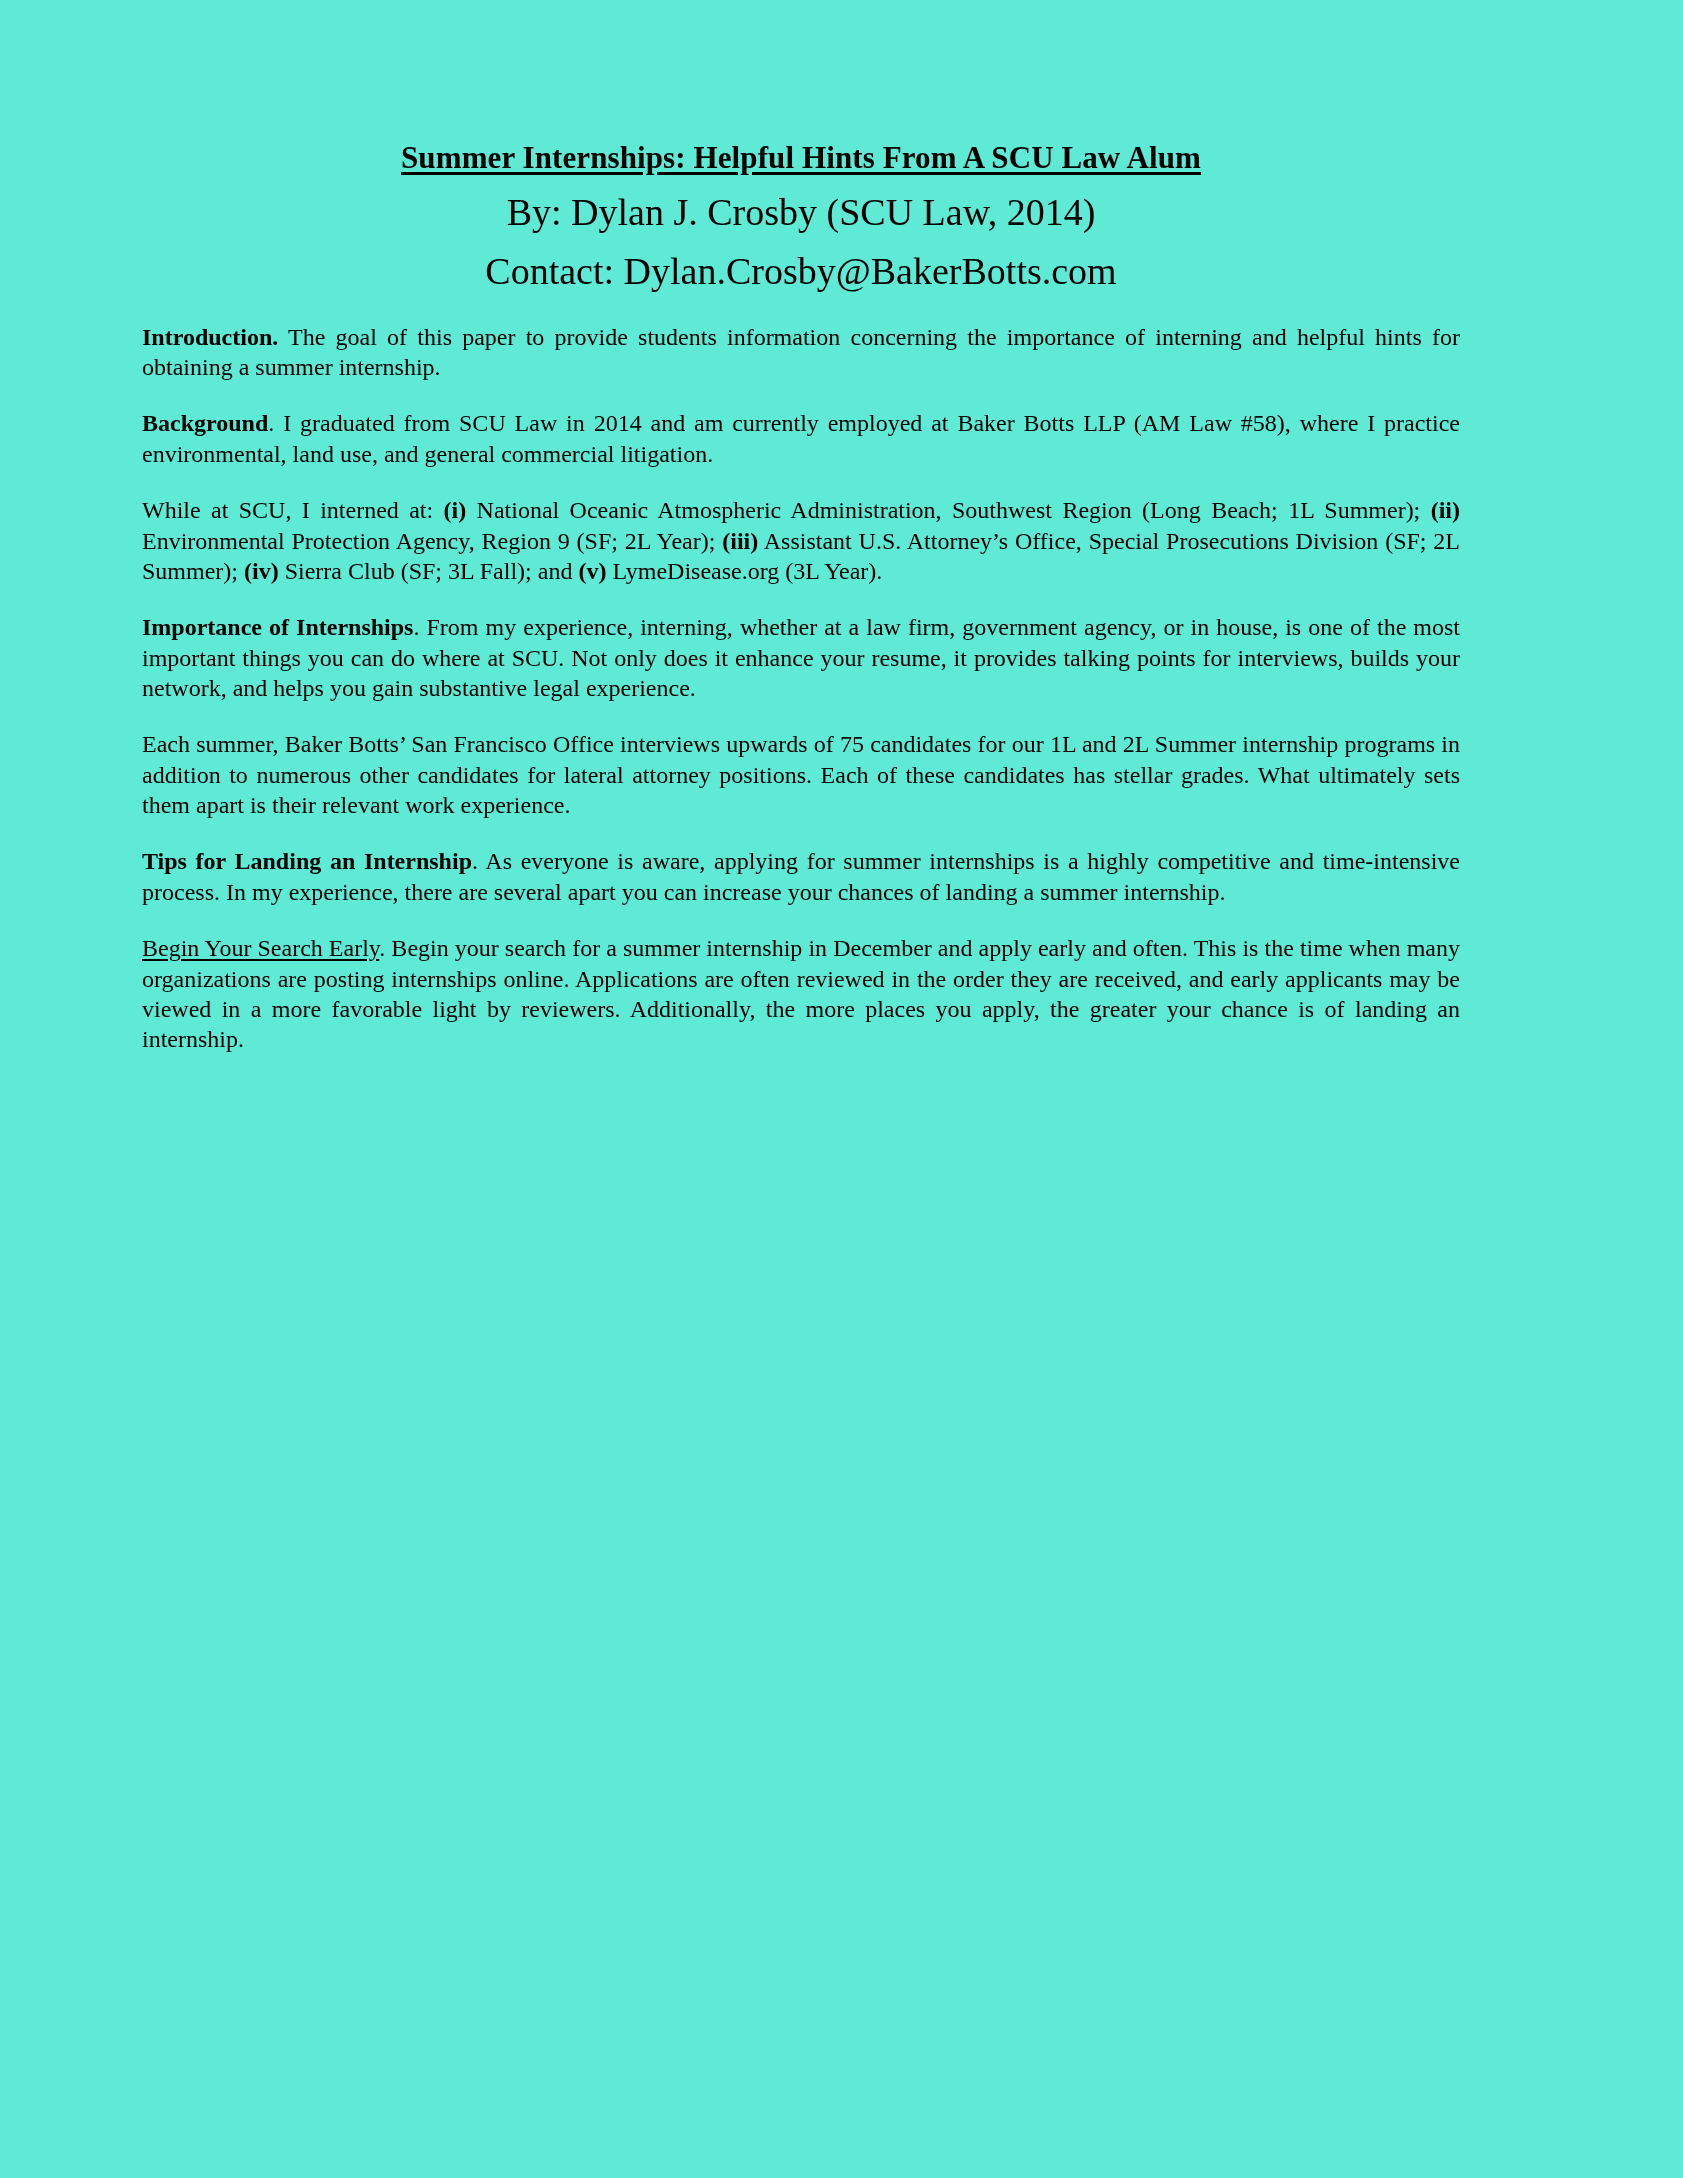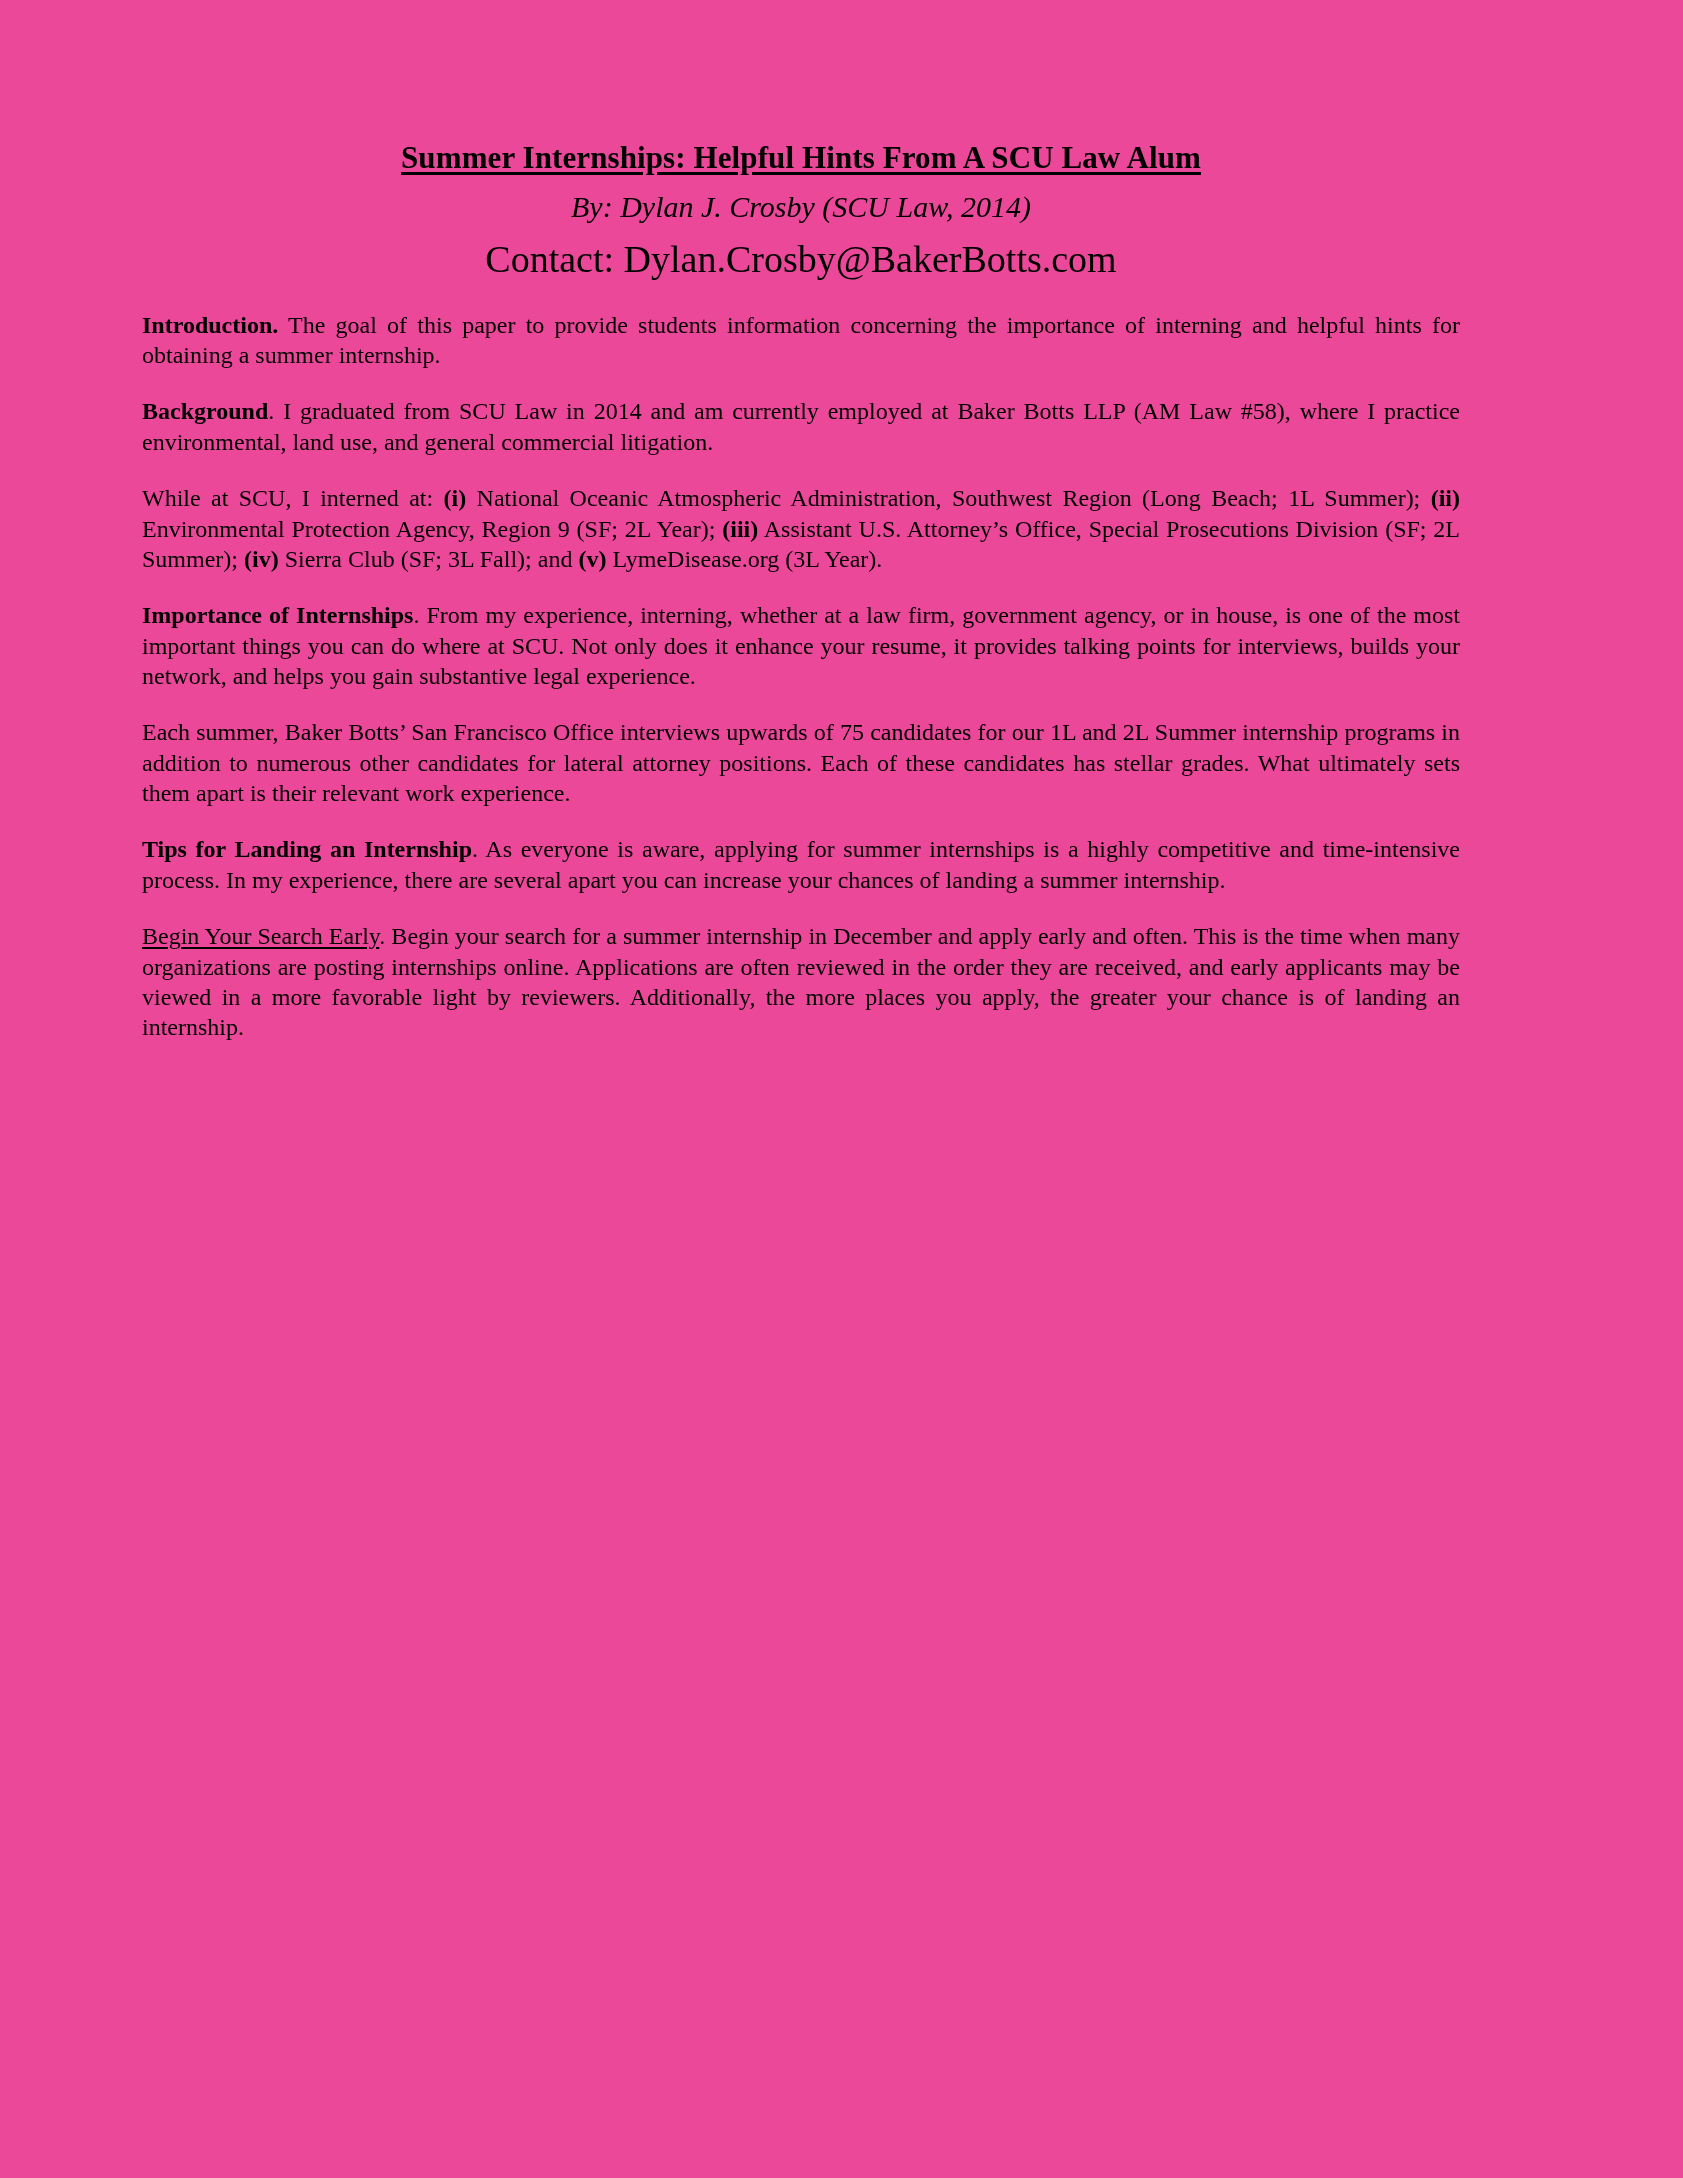--- a/index.html
+++ b/index.html
@@ -12,43 +12,42 @@
     width: 1683px;
     height: 2178px;
     font-family: "Liberation Serif", "DejaVu Serif", serif;
     color: #000000;
     -webkit-font-smoothing: antialiased;
   }
   .page {
     position: relative;
     width: 1683px;
     height: 2178px;
-    background: #ec4899;
+    background: #5eead4;
     box-sizing: border-box;
     padding: 139px 223px 0 142px;
   }
   .doc-title {
     text-align: center;
     font-weight: bold;
     font-size: 31px;
     line-height: 1.25;
     margin: 0 0 6px 0;
     letter-spacing: 0.1px;
   }
   .doc-title .u {
     text-decoration: underline;
     text-underline-offset: 4px;
     text-decoration-thickness: 3px;
   }
   .byline {
     text-align: center;
-    font-size: 30px;
+    font-size: 38px;
     line-height: 1.5;
     margin: 6px 0 0 0;
-    font-style: italic;
   }
   .contact {
     text-align: center;
     font-size: 38px;
     line-height: 1.5;
     margin: 2px 0 0 0;
   }
   p.body-par {
     font-size: 24px;
     line-height: 1.265;

